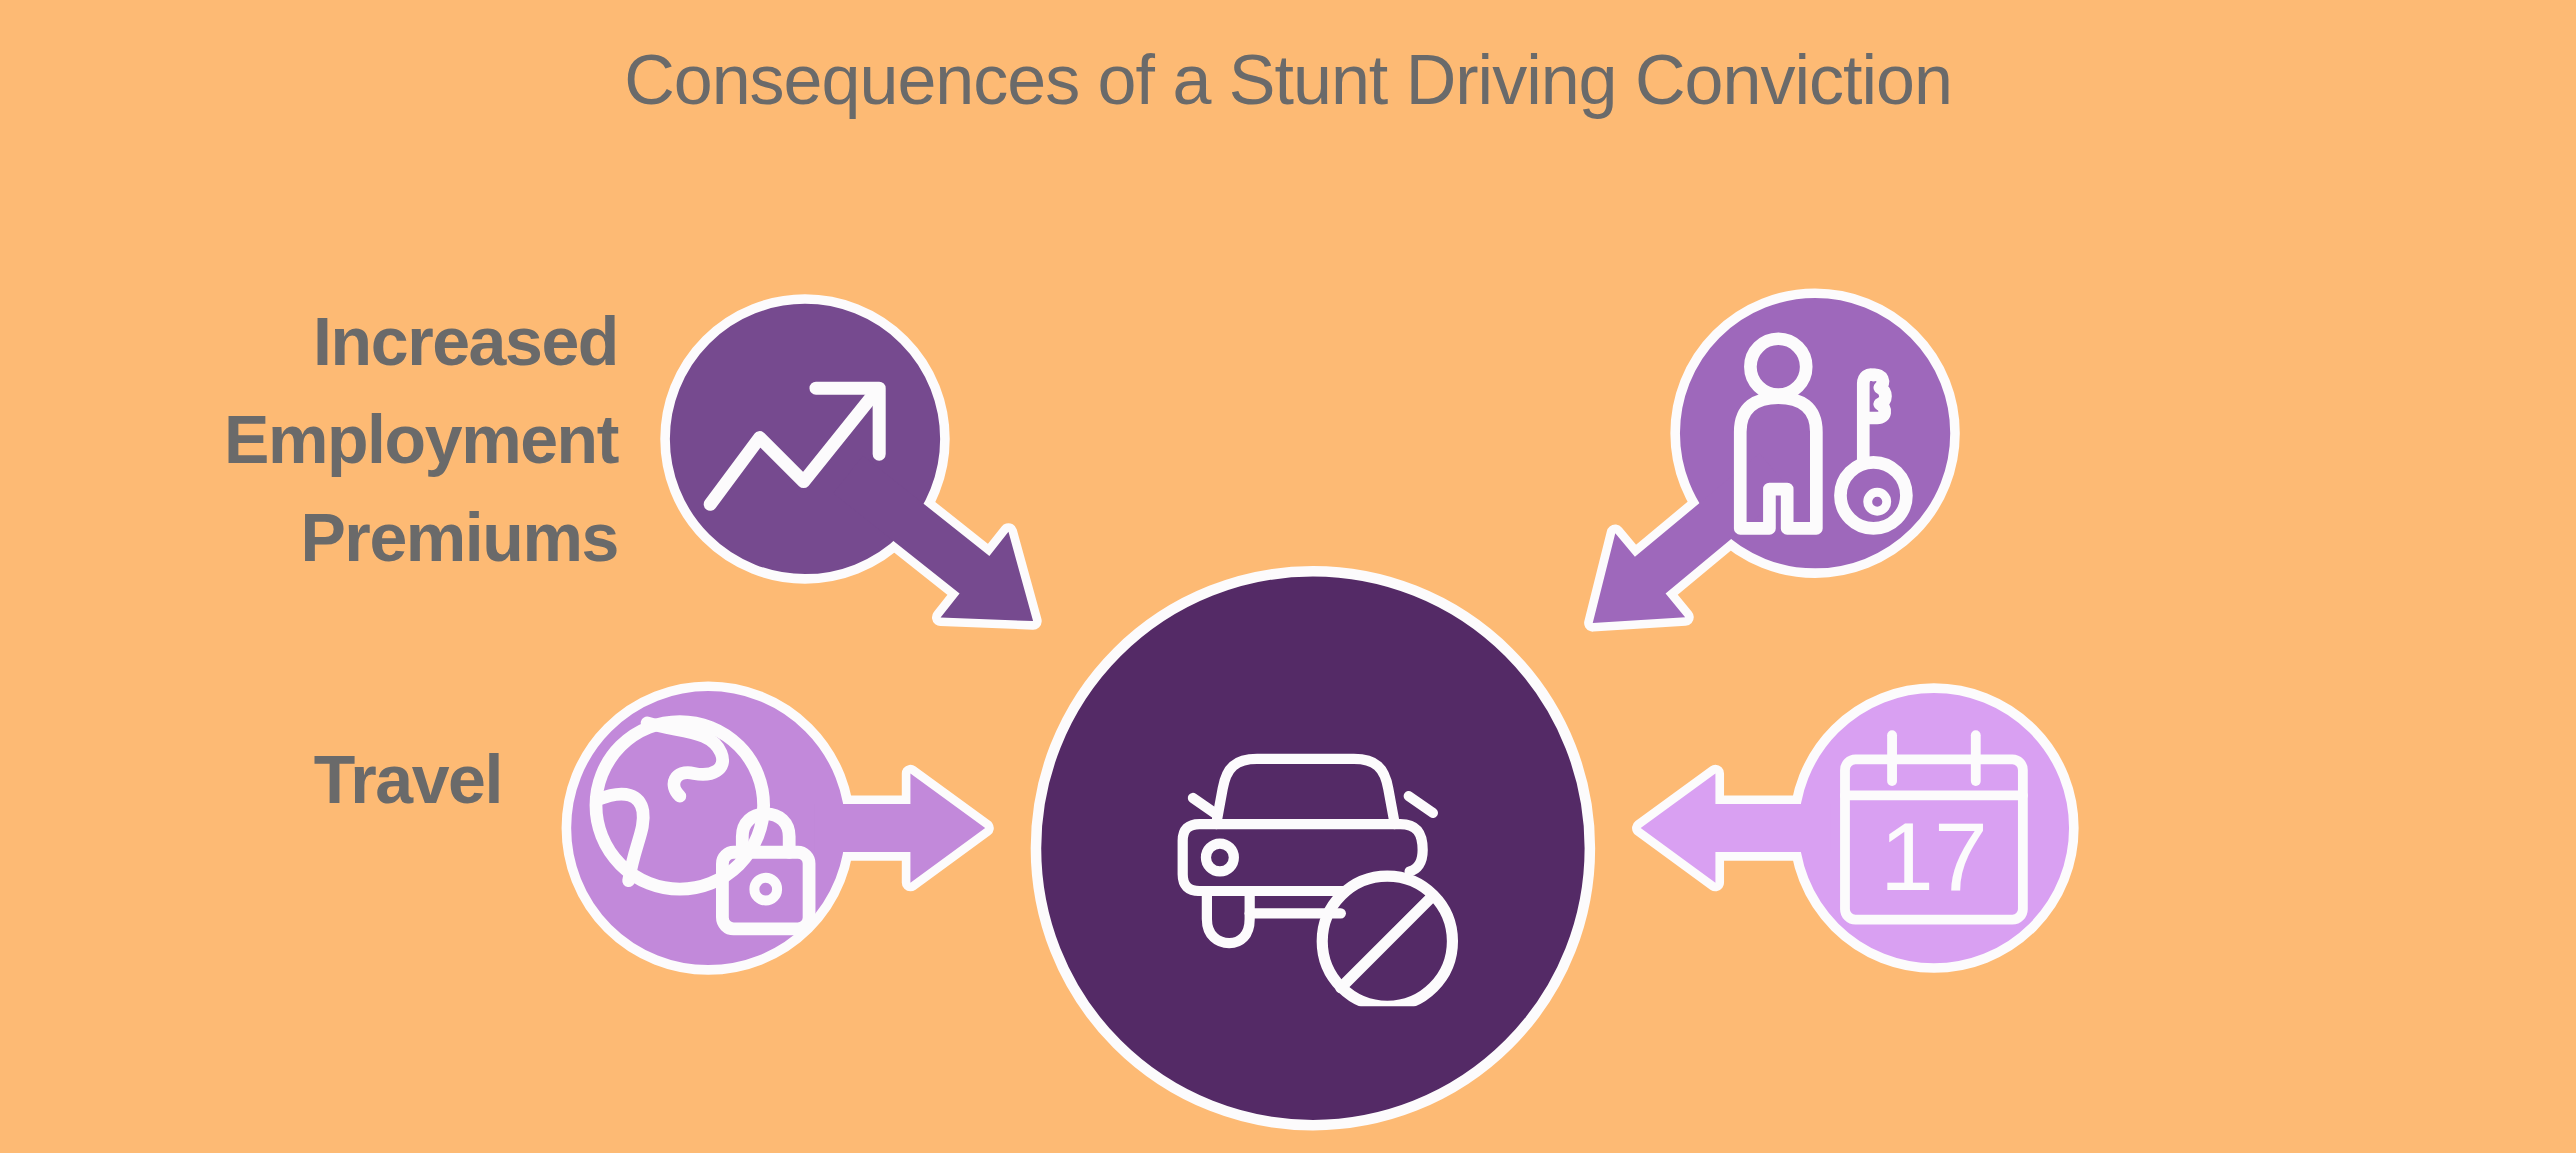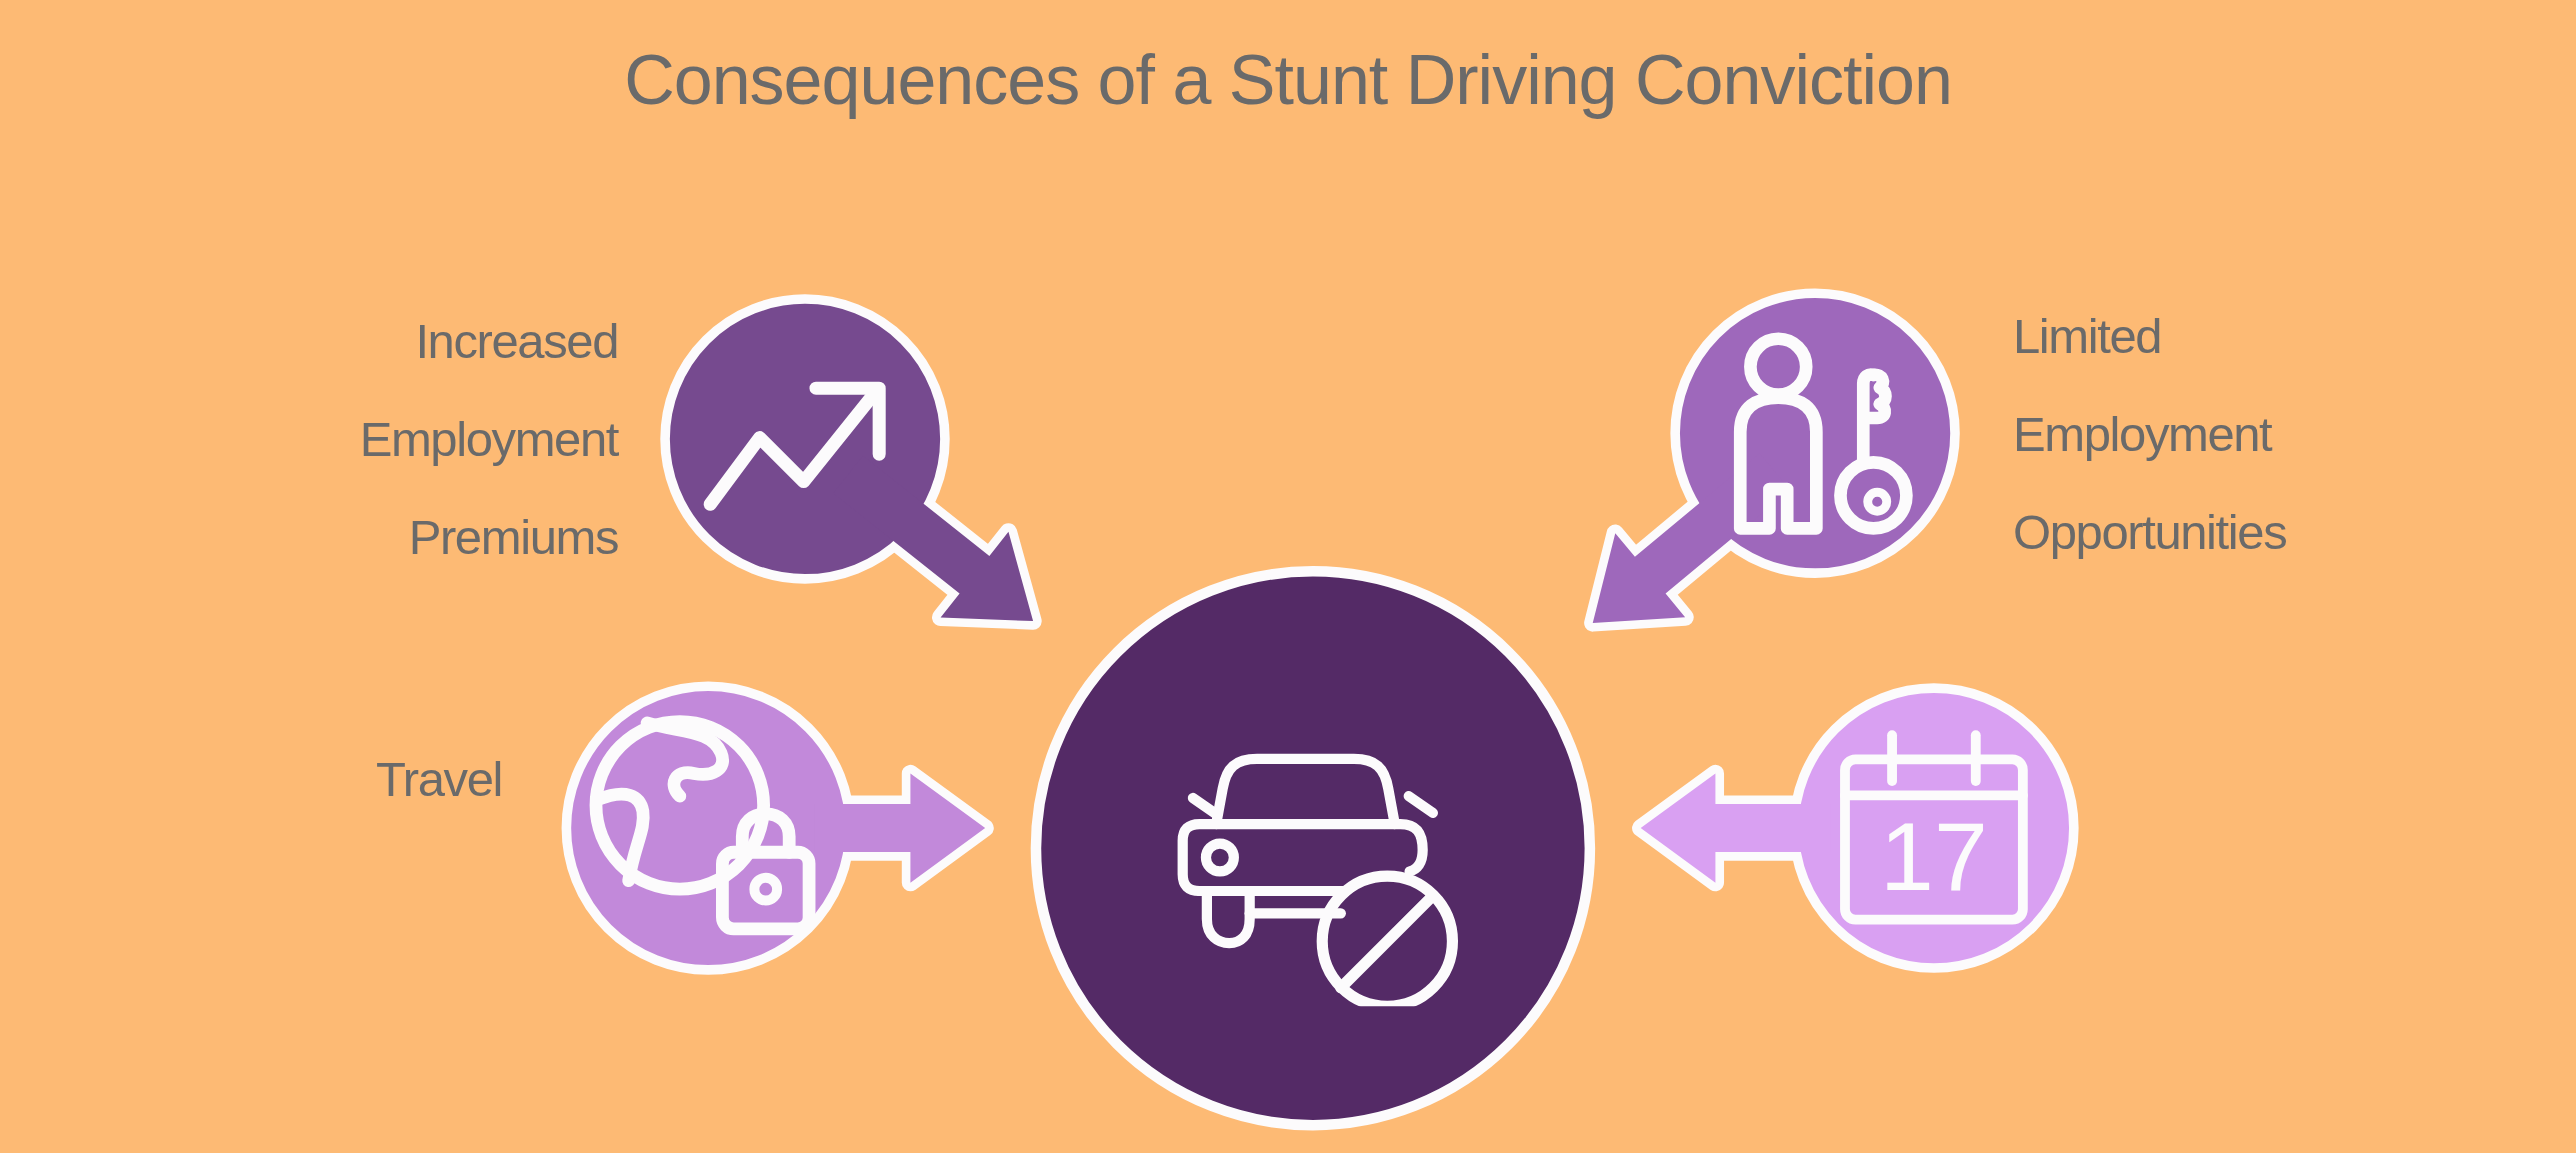--- a/index.html
+++ b/index.html
@@ -27,22 +27,22 @@
     color: #6a6a6a;
     white-space: nowrap;
   }
   #diagram {
     position: absolute;
     top: 0;
     left: 0;
   }
   .label {
     position: absolute;
-    font-size: 49px;
-    font-weight: 400;
+    font-size: 68px;
+    font-weight: 700;
     letter-spacing: -1.4px;
     line-height: 98px;
     color: #6a6a6a;
     white-space: nowrap;
   }
   .label.align-right { text-align: right; }
   .label.align-left  { text-align: left; }
 </style>
 </head>
 <body>
@@ -126,25 +126,20 @@
       <circle cx="1370" cy="885" r="289" fill="#542a66" stroke="#fcfbfc" stroke-width="11"></circle>
       <use href="#car-ban-icon" x="1205" y="720" width="330" height="330"></use>
     </svg>
 
   <div class="label align-right" style="right: 1958px; top: 292px; color: rgb(106, 106, 106);">
     <div>Increased</div>
     <div>Employment</div>
     <div>Premiums</div>
   </div>
 
-  <div class="label align-left" style="left: 2013px; top: 287px; color: rgb(106, 106, 106);">
-    <div>Limited</div>
-    <div>Employment</div>
-    <div>Opportunities</div>
-  </div>
 
   <div class="label align-right" style="right: 2074px; top: 730px; color: rgb(106, 106, 106);">
     <div>Travel</div>
   </div>
 
   <div class="label align-left" style="left: 2129px; top: 730px; color: rgb(106, 106, 106);">
   </div>
 
 </div>
 

